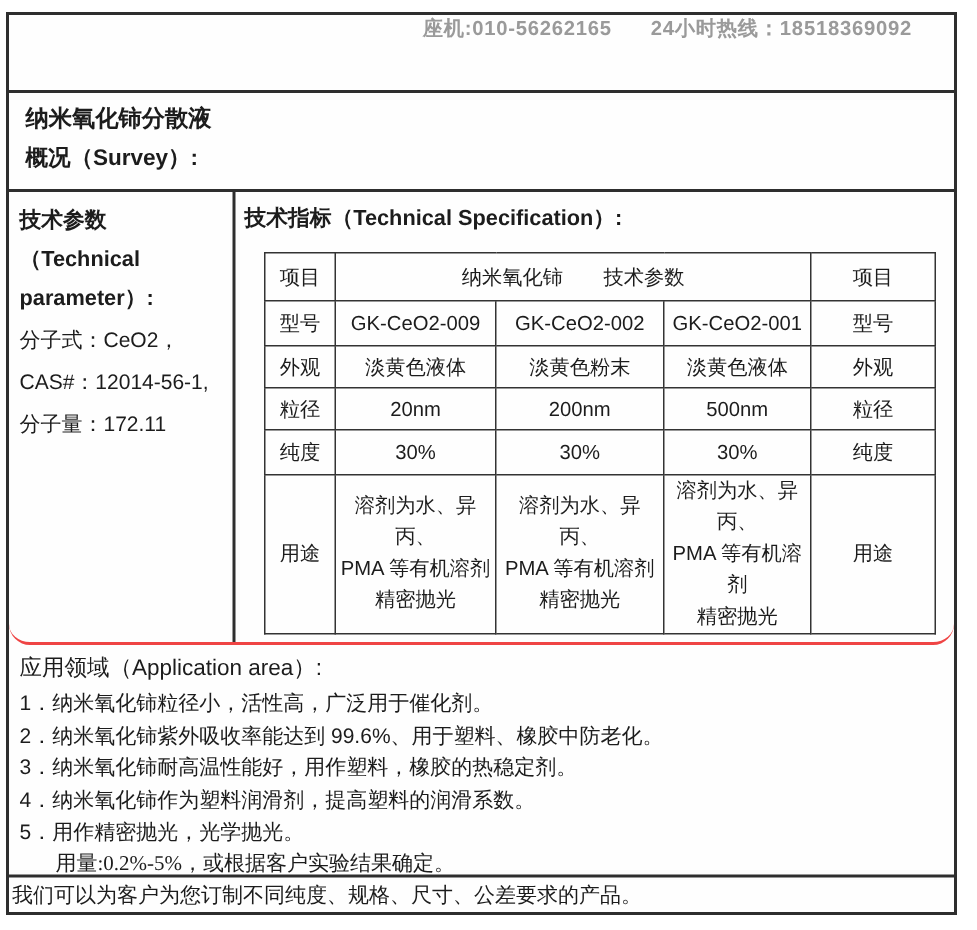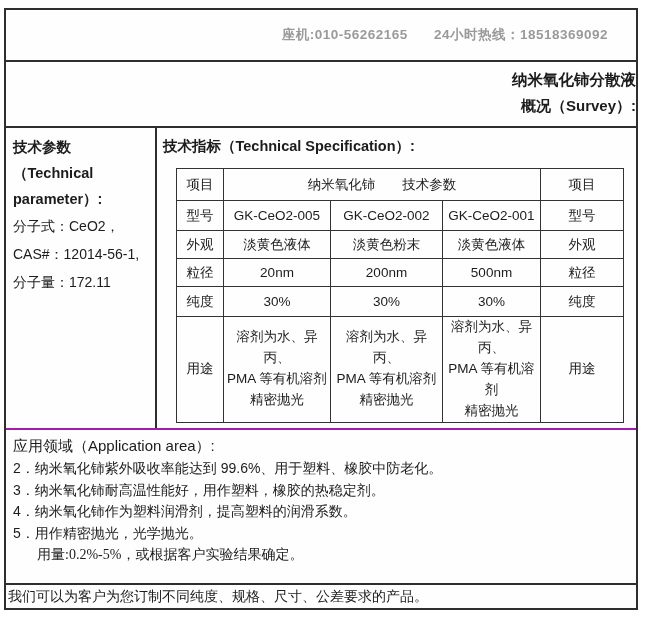--- a/index.html
+++ b/index.html
@@ -16,43 +16,43 @@
     border: 2px solid #2e2e2e;
     background: #fefefe;
     display: flex;
     flex-direction: column;
   }
   
   .hdr {
     height: 52px;
     border-bottom: 2px solid #2e2e2e;
     display: flex;
-    align-items: center;
+    align-items: flex-start;
     justify-content: flex-end;
     padding-right: 28px;
     color: #9a9a9a;
     font-weight: bold;
     font-size: 13.5px;
     letter-spacing: 0.5px;
   }
   .hdr .hotline { margin-left: 26px; }
   
   .intro {
     height: 66px;
     border-bottom: 2px solid #2e2e2e;
     padding: 5px 0 0 11px;
-    text-align: right;
   }
   .intro .ptitle { font-size: 15.5px; font-weight: bold; line-height: 26px; }
   .intro .survey { font-size: 15px;  font-weight: bold; line-height: 26px; }
   
   .cols {
     height: 302px;
-    border-bottom: 2px solid #a21caf;
+    border-bottom: 2px solid #ef4444;
     display: flex;
+    border-radius: 14px;
   }
   .leftcol {
     width: 151px;
     border-right: 2px solid #2e2e2e;
     padding: 6px 4px 0 7px;
   }
   .leftcol .lp-title { font-size: 14.5px; font-weight: bold; line-height: 26px; }
   .leftcol .lp-line  { font-size: 14px; line-height: 28px; white-space: nowrap; }
   .rightcol { flex: 1; padding: 6px 0 0 6px; }
   .rightcol .spec-title { font-size: 14.5px; font-weight: bold; line-height: 24px; }
@@ -128,21 +128,21 @@
 
       <table class="spec">
         <tbody>
             <tr class="rh-head">
           <td class="cw0">项目</td>
           <td colspan="3">纳米氧化铈　　技术参数</td>
           <td class="cw4">项目</td>
         </tr>
         <tr class="rh-model">
           <td class="cw0">型号</td>
-          <td class="cw1">GK-CeO2-005</td>
+          <td class="cw1">GK-CeO2-009</td>
           <td class="cw2">GK-CeO2-002</td>
           <td class="cw3">GK-CeO2-001</td>
           <td class="cw4">型号</td>
         </tr>
         <tr class="rh-std">
           <td>外观</td>
           <td>淡黄色液体</td>
           <td>淡黄色粉末</td>
           <td>淡黄色液体</td>
           <td>外观</td>
@@ -174,20 +174,21 @@
 精密抛光</td>
           <td>用途</td>
         </tr>
       </tbody>
         </table>
     </div>
   </div>
 
   <div class="apps">
     <div class="app-title">应用领域（Application area）:</div>
+    <div class="app-item">1．纳米氧化铈粒径小，活性高，广泛用于催化剂。</div>
     <div class="app-item">2．纳米氧化铈紫外吸收率能达到 99.6%、用于塑料、橡胶中防老化。</div>
     <div class="app-item">3．纳米氧化铈耐高温性能好，用作塑料，橡胶的热稳定剂。</div>
     <div class="app-item">4．纳米氧化铈作为塑料润滑剂，提高塑料的润滑系数。</div>
     <div class="app-item">5．用作精密抛光，光学抛光。</div>
     <div class="app-item indent">用量:0.2%-5%，或根据客户实验结果确定。</div>
   </div>
 
   <div class="foot">我们可以为客户为您订制不同纯度、规格、尺寸、公差要求的产品。</div>
 
 </div>

